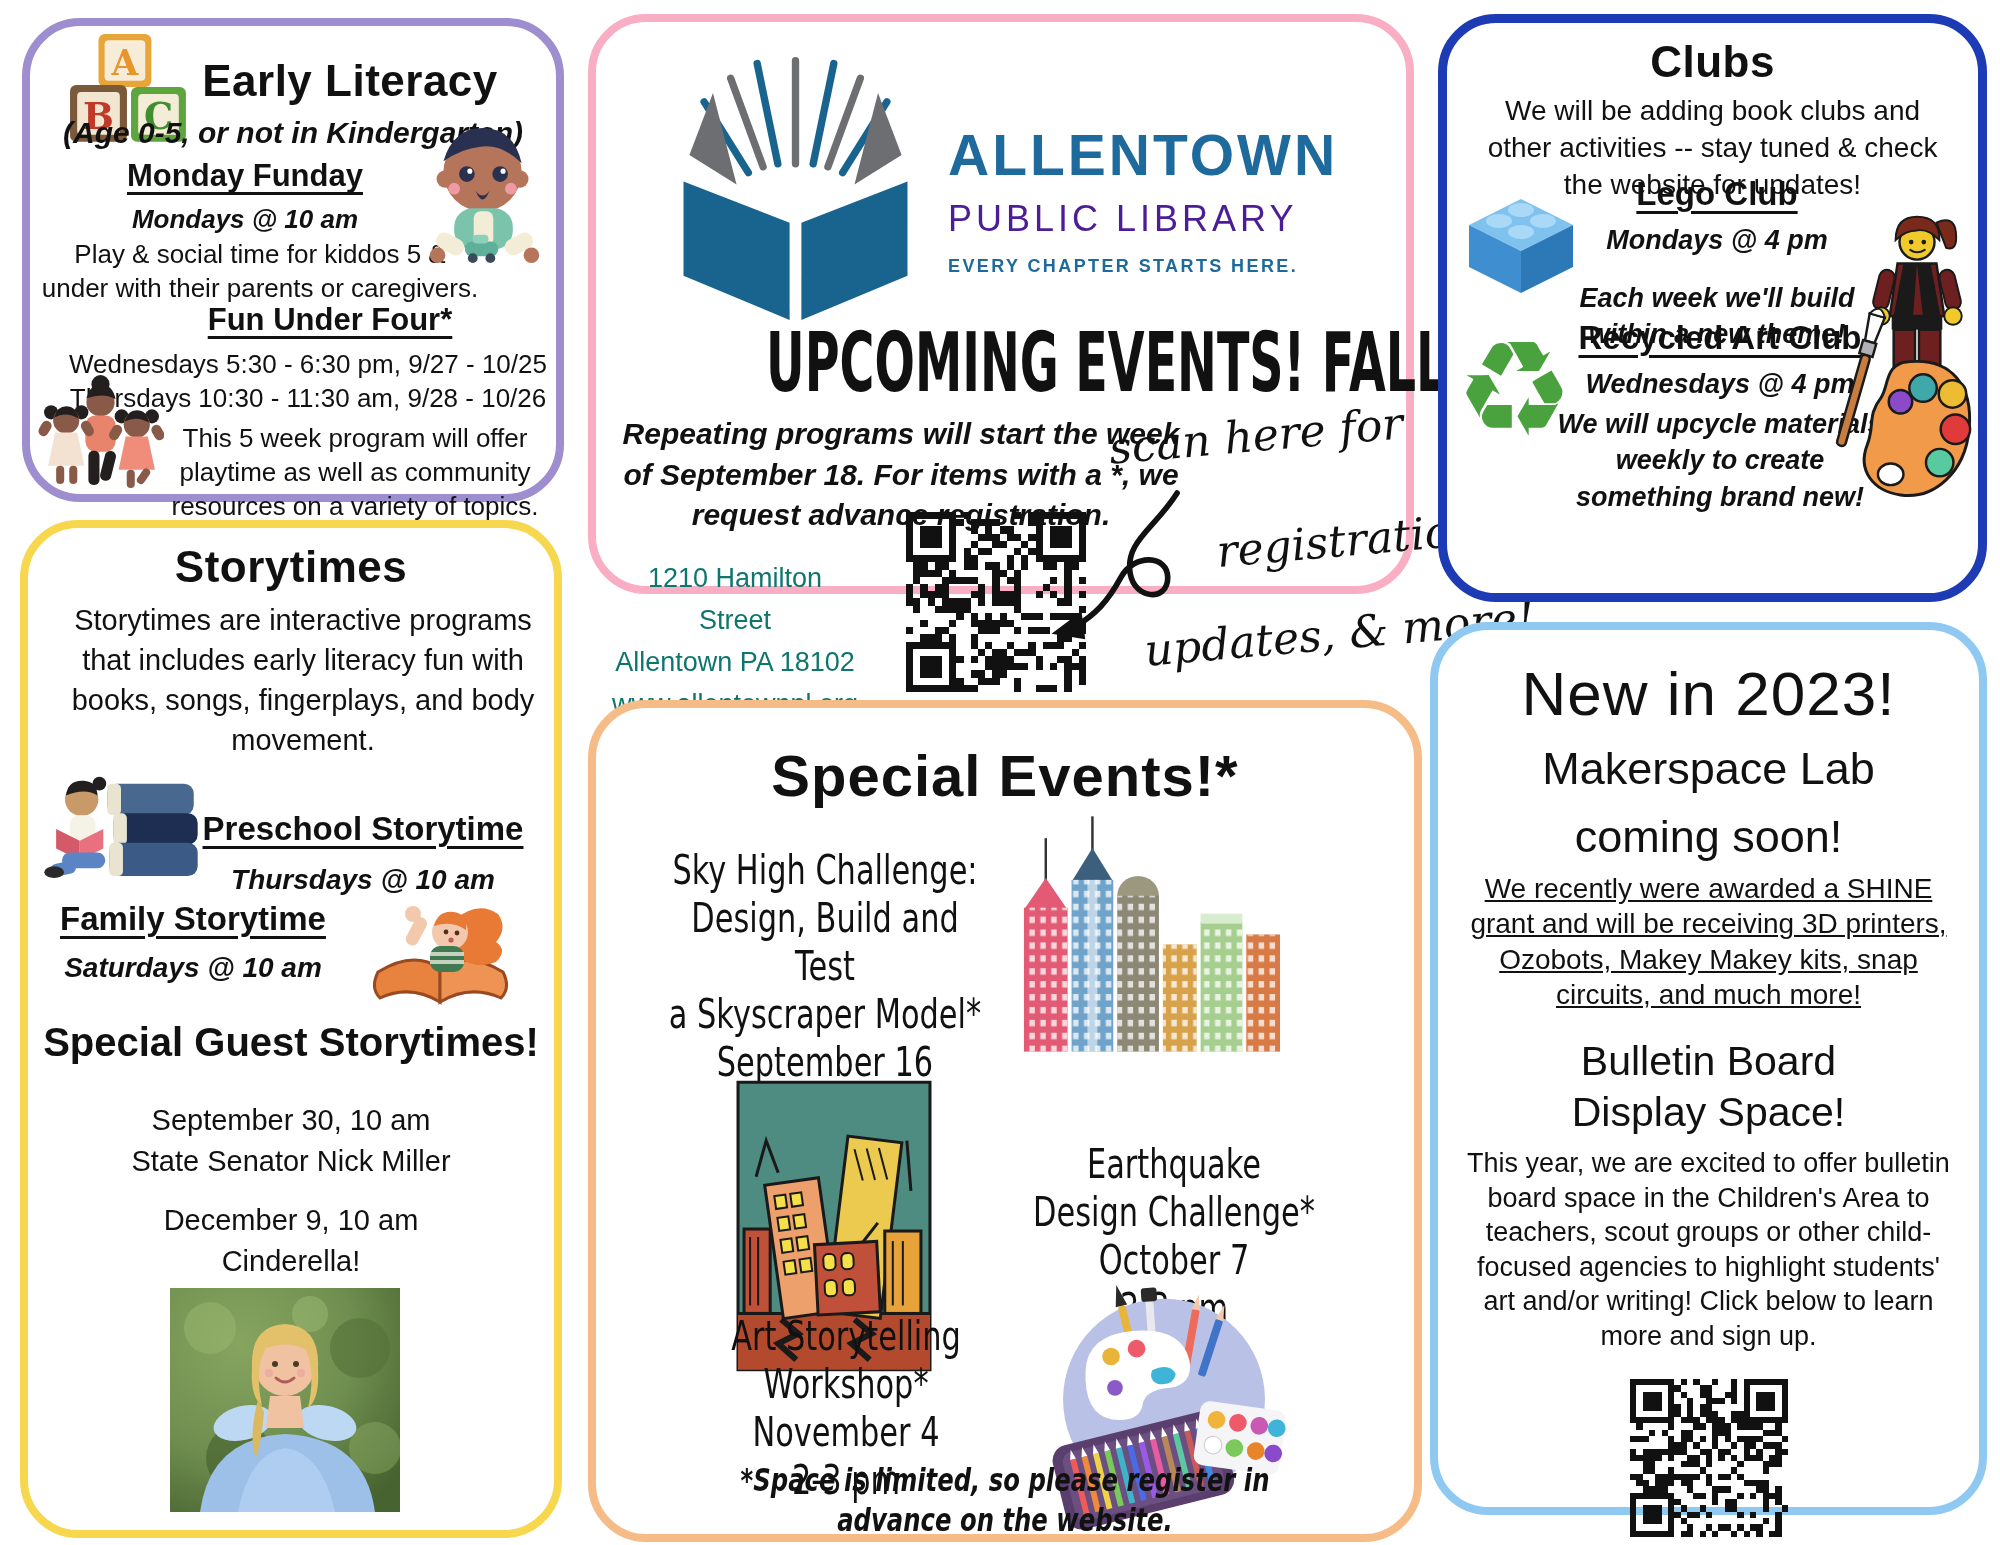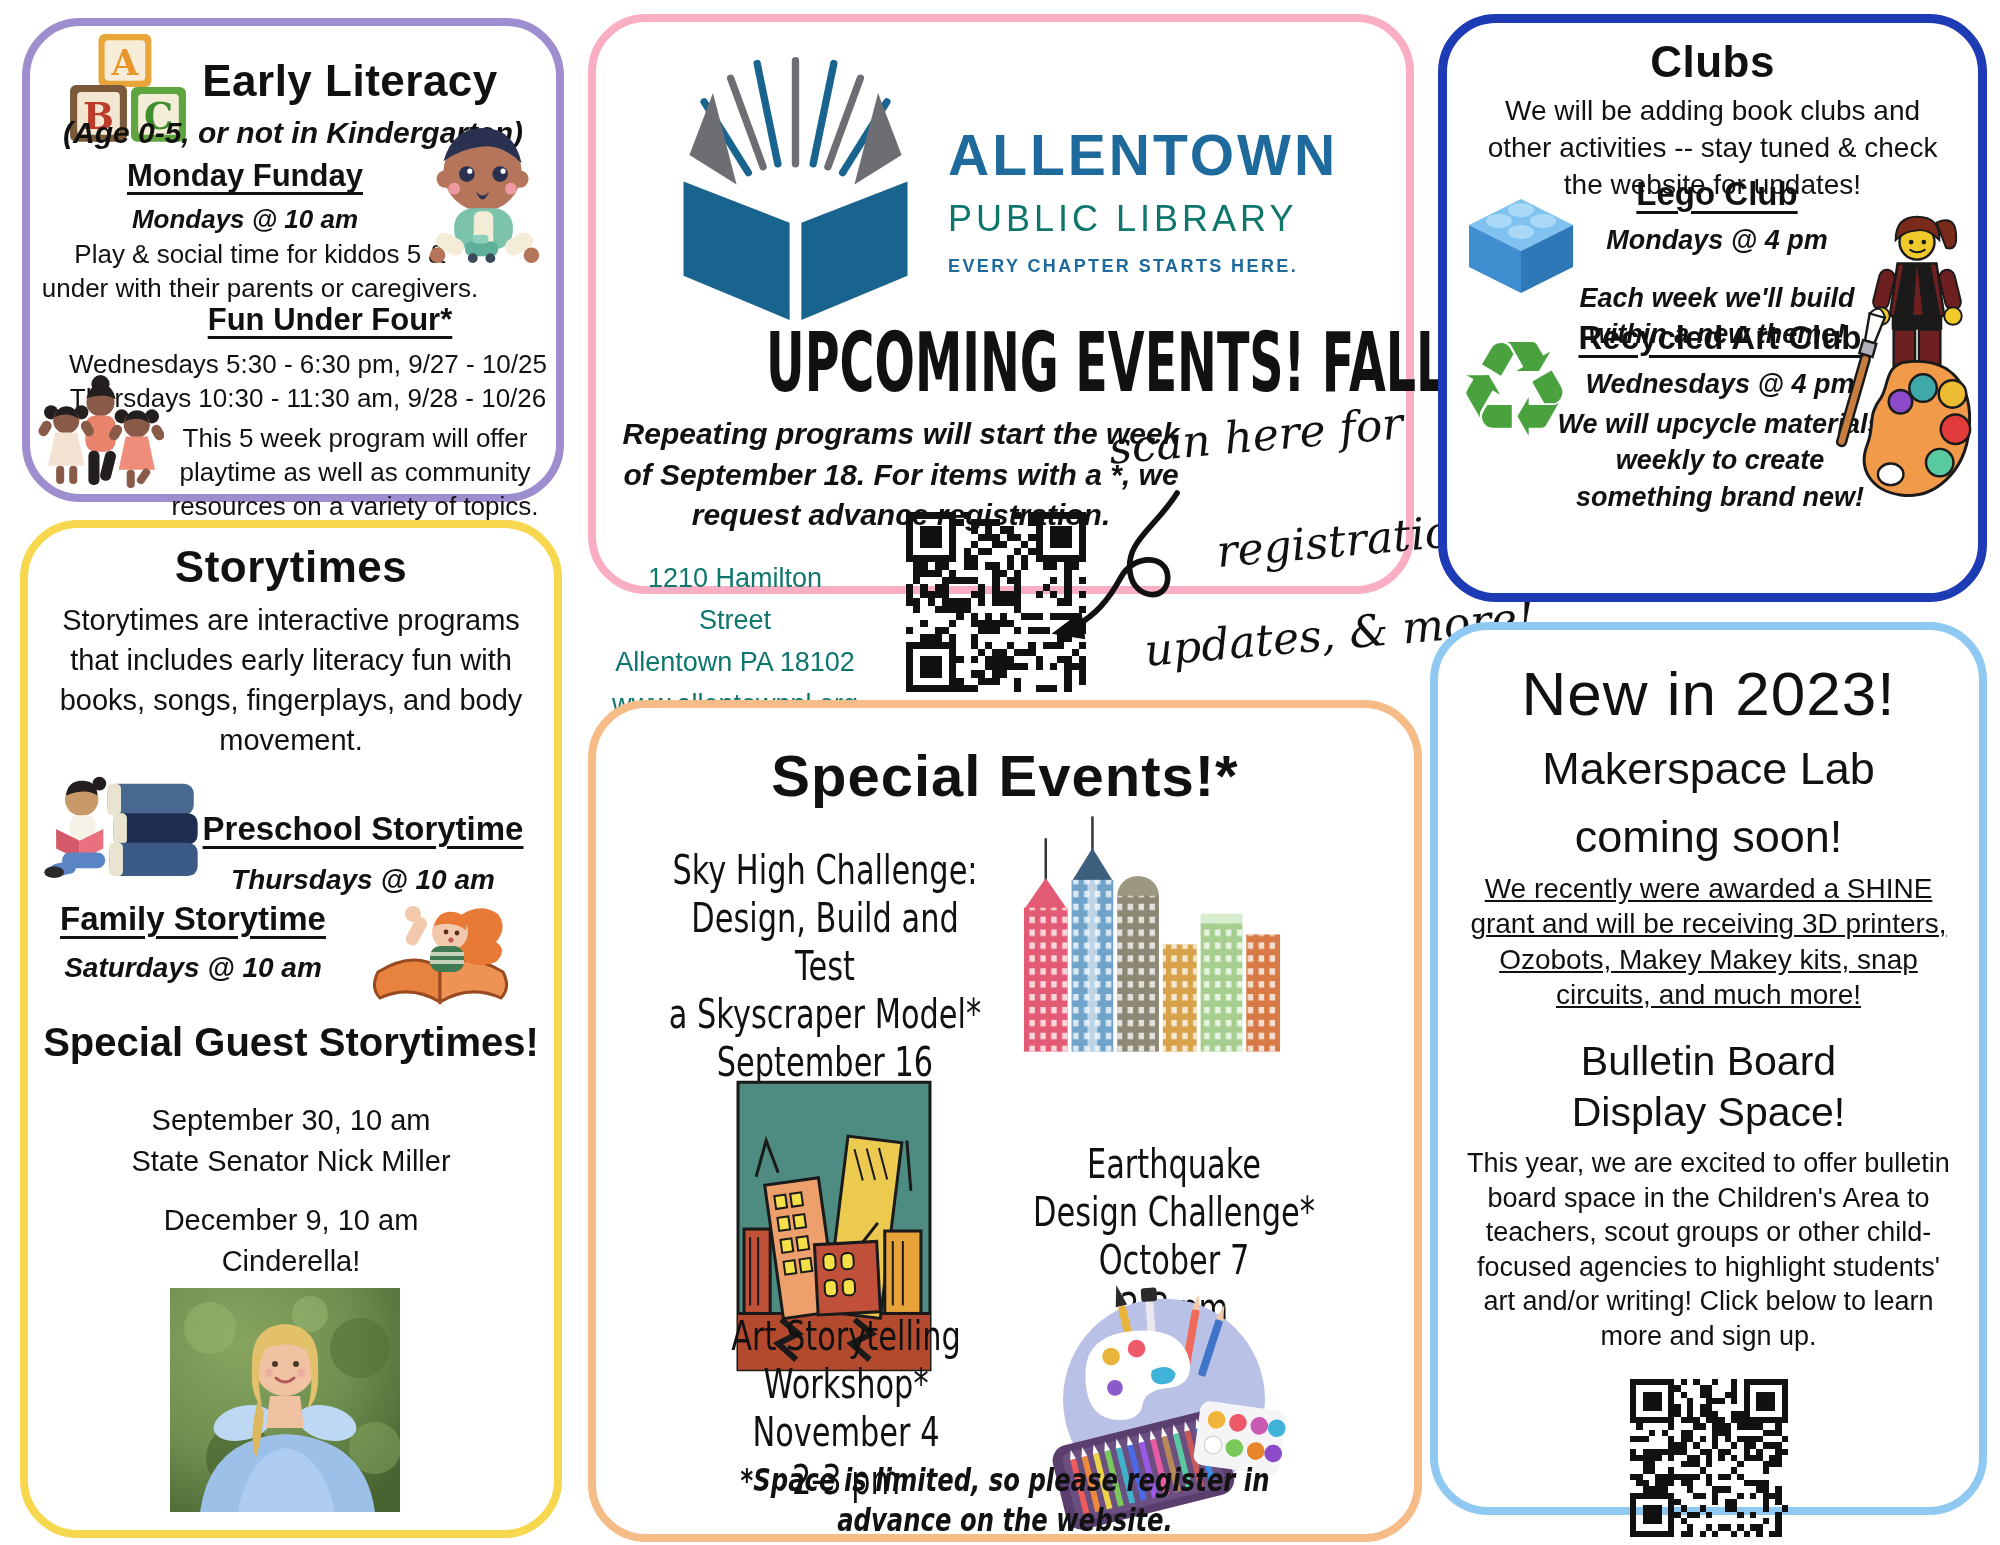--- a/index.html
+++ b/index.html
@@ -16,35 +16,35 @@
   .c{text-align:center;}
   .u{text-decoration:underline;text-underline-offset:6px;text-decoration-thickness:3px;}
   .bi{font-style:italic;font-weight:bold;}
   .title{font-weight:bold;letter-spacing:.5px;}
   .cond{display:block;font-family:"DejaVu Sans",sans-serif;white-space:nowrap;
         transform:scaleX(.58);transform-origin:center;}
   .mk{font-family:"DejaVu Sans",sans-serif;transform:scaleX(.76);transform-origin:center;}
   .line{line-height:1.3;}
   
   .logo-name{font-size:57px;font-weight:bold;color:#1e6a9c;letter-spacing:3px;}
-  .logo-sub{font-size:36px;color:#0f766e;letter-spacing:4px;margin-top:10px;}
+  .logo-sub{font-size:36px;color:#4c1d95;letter-spacing:4px;margin-top:10px;}
   .logo-tag{font-size:18px;font-weight:bold;color:#1e6a9c;letter-spacing:2.4px;margin-top:16px;}
   .headline{font-size:82px;font-weight:bold;line-height:1;}
   .note{font-size:30px;font-weight:bold;font-style:italic;line-height:1.35;}
   .addr{font-size:27px;line-height:1.55;color:#0f766e;}
   .script{font-family:"DejaVu Serif",serif;font-style:italic;font-size:44px;white-space:nowrap;}
   
   .el-title{font-size:44px;}
   .el-sub{font-size:30px;font-weight:bold;font-style:italic;}
   .el-h{font-size:31px;font-weight:bold;}
   .el-t{font-size:26px;}
   .el-b{font-size:26px;line-height:1.32;}
   
   .st-title{font-size:44px;}
-  .st-b{font-size:29px;line-height:1.38;}
+  .st-b{font-size:29px;line-height:1.38;padding-left:12px;}
   .st-h{font-size:33px;font-weight:bold;}
   .st-t{font-size:28px;}
   .sg-title{font-size:40px;font-weight:bold;}
   .sg-l{font-size:29px;line-height:1.4;}
   
   .cl-title{font-size:44px;}
   .cl-b{font-size:28px;line-height:1.32;}
   .cl-h{font-size:33px;font-weight:bold;}
   .cl-t{font-size:27px;}
   .cl-d{font-size:27px;font-style:italic;font-weight:bold;line-height:1.35;}

